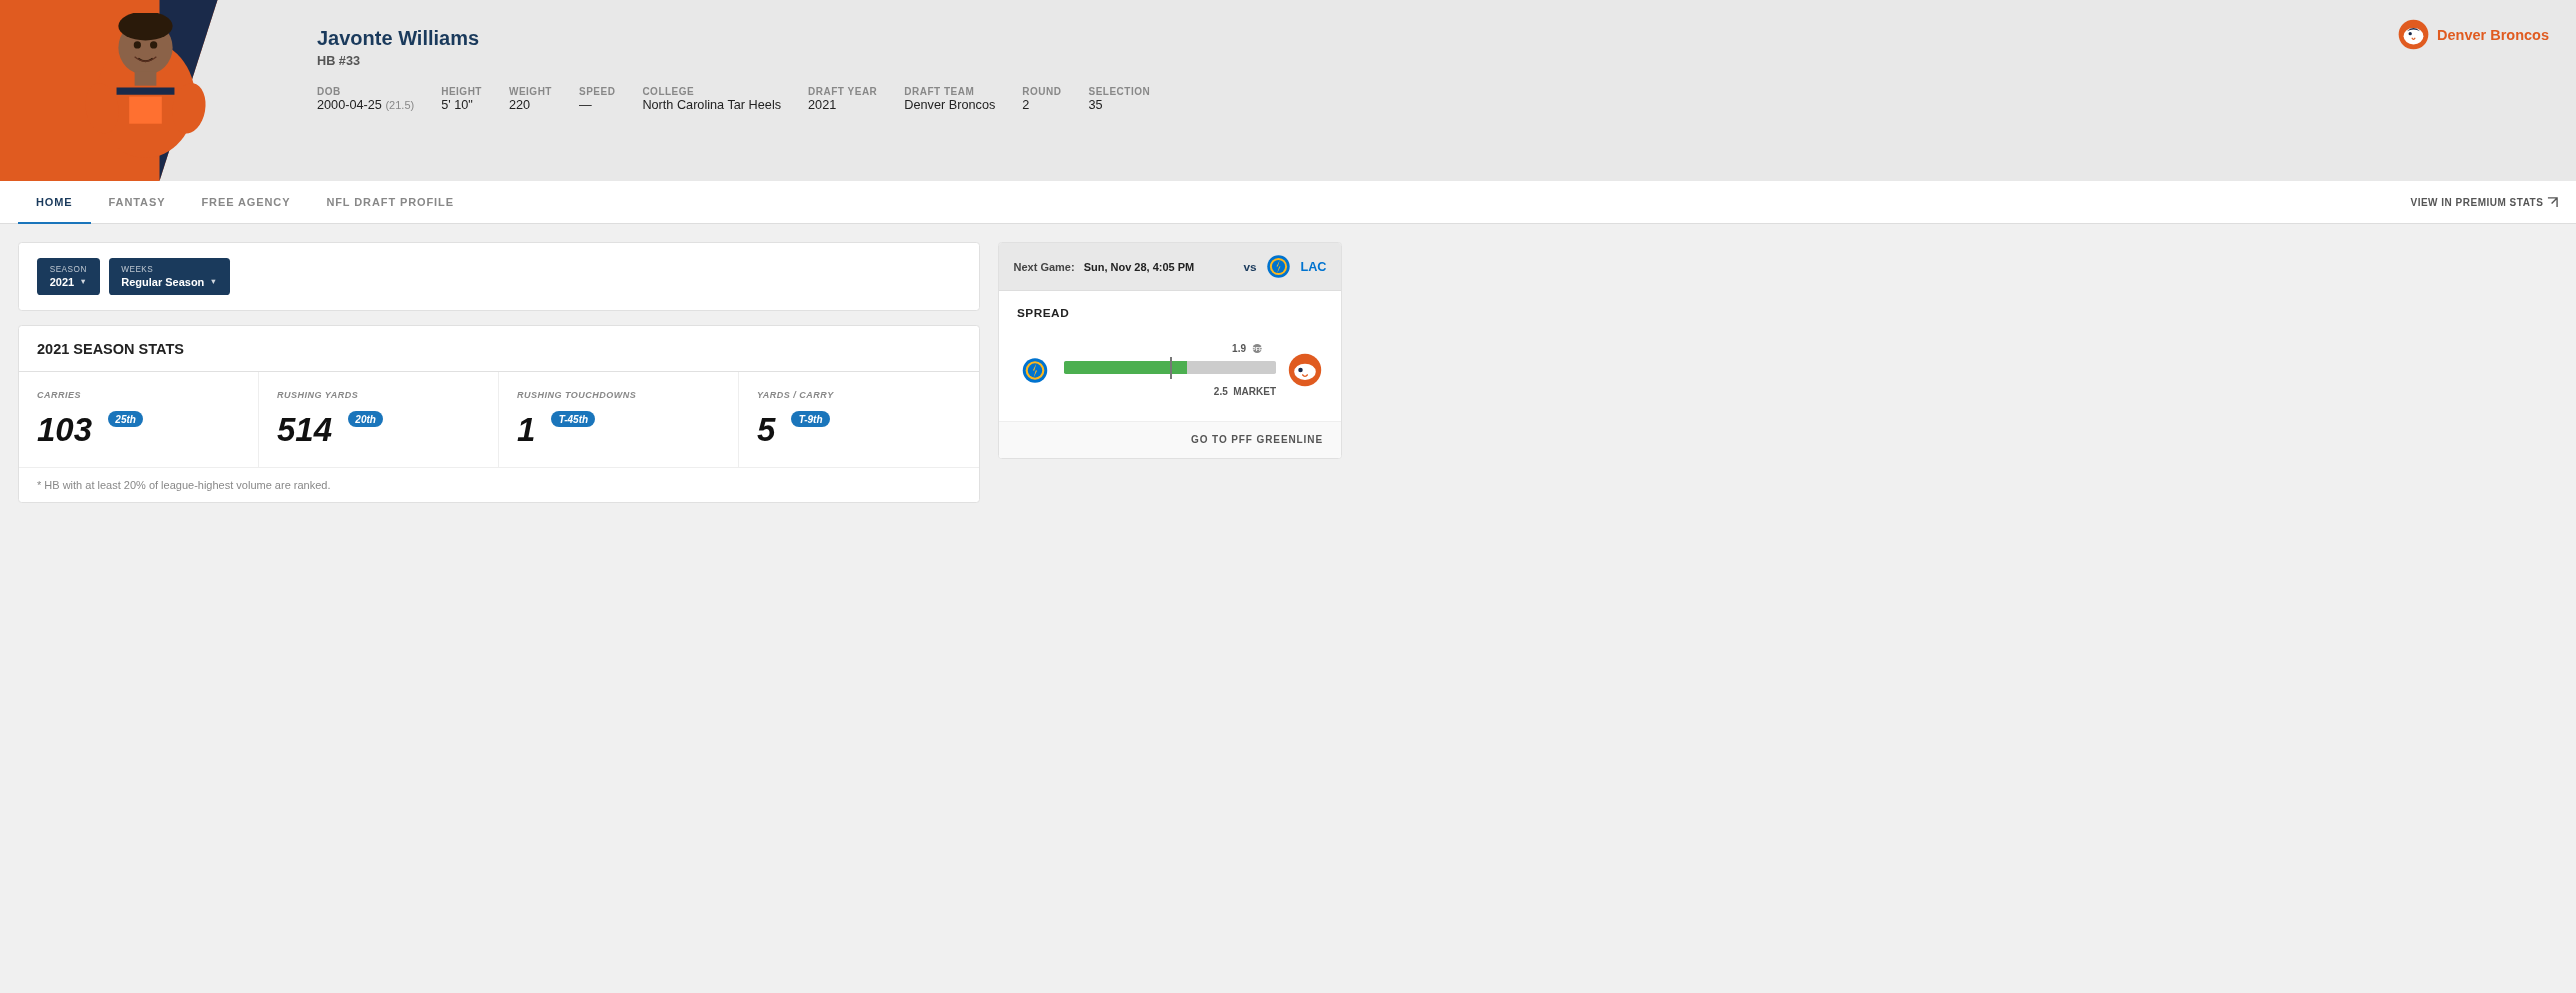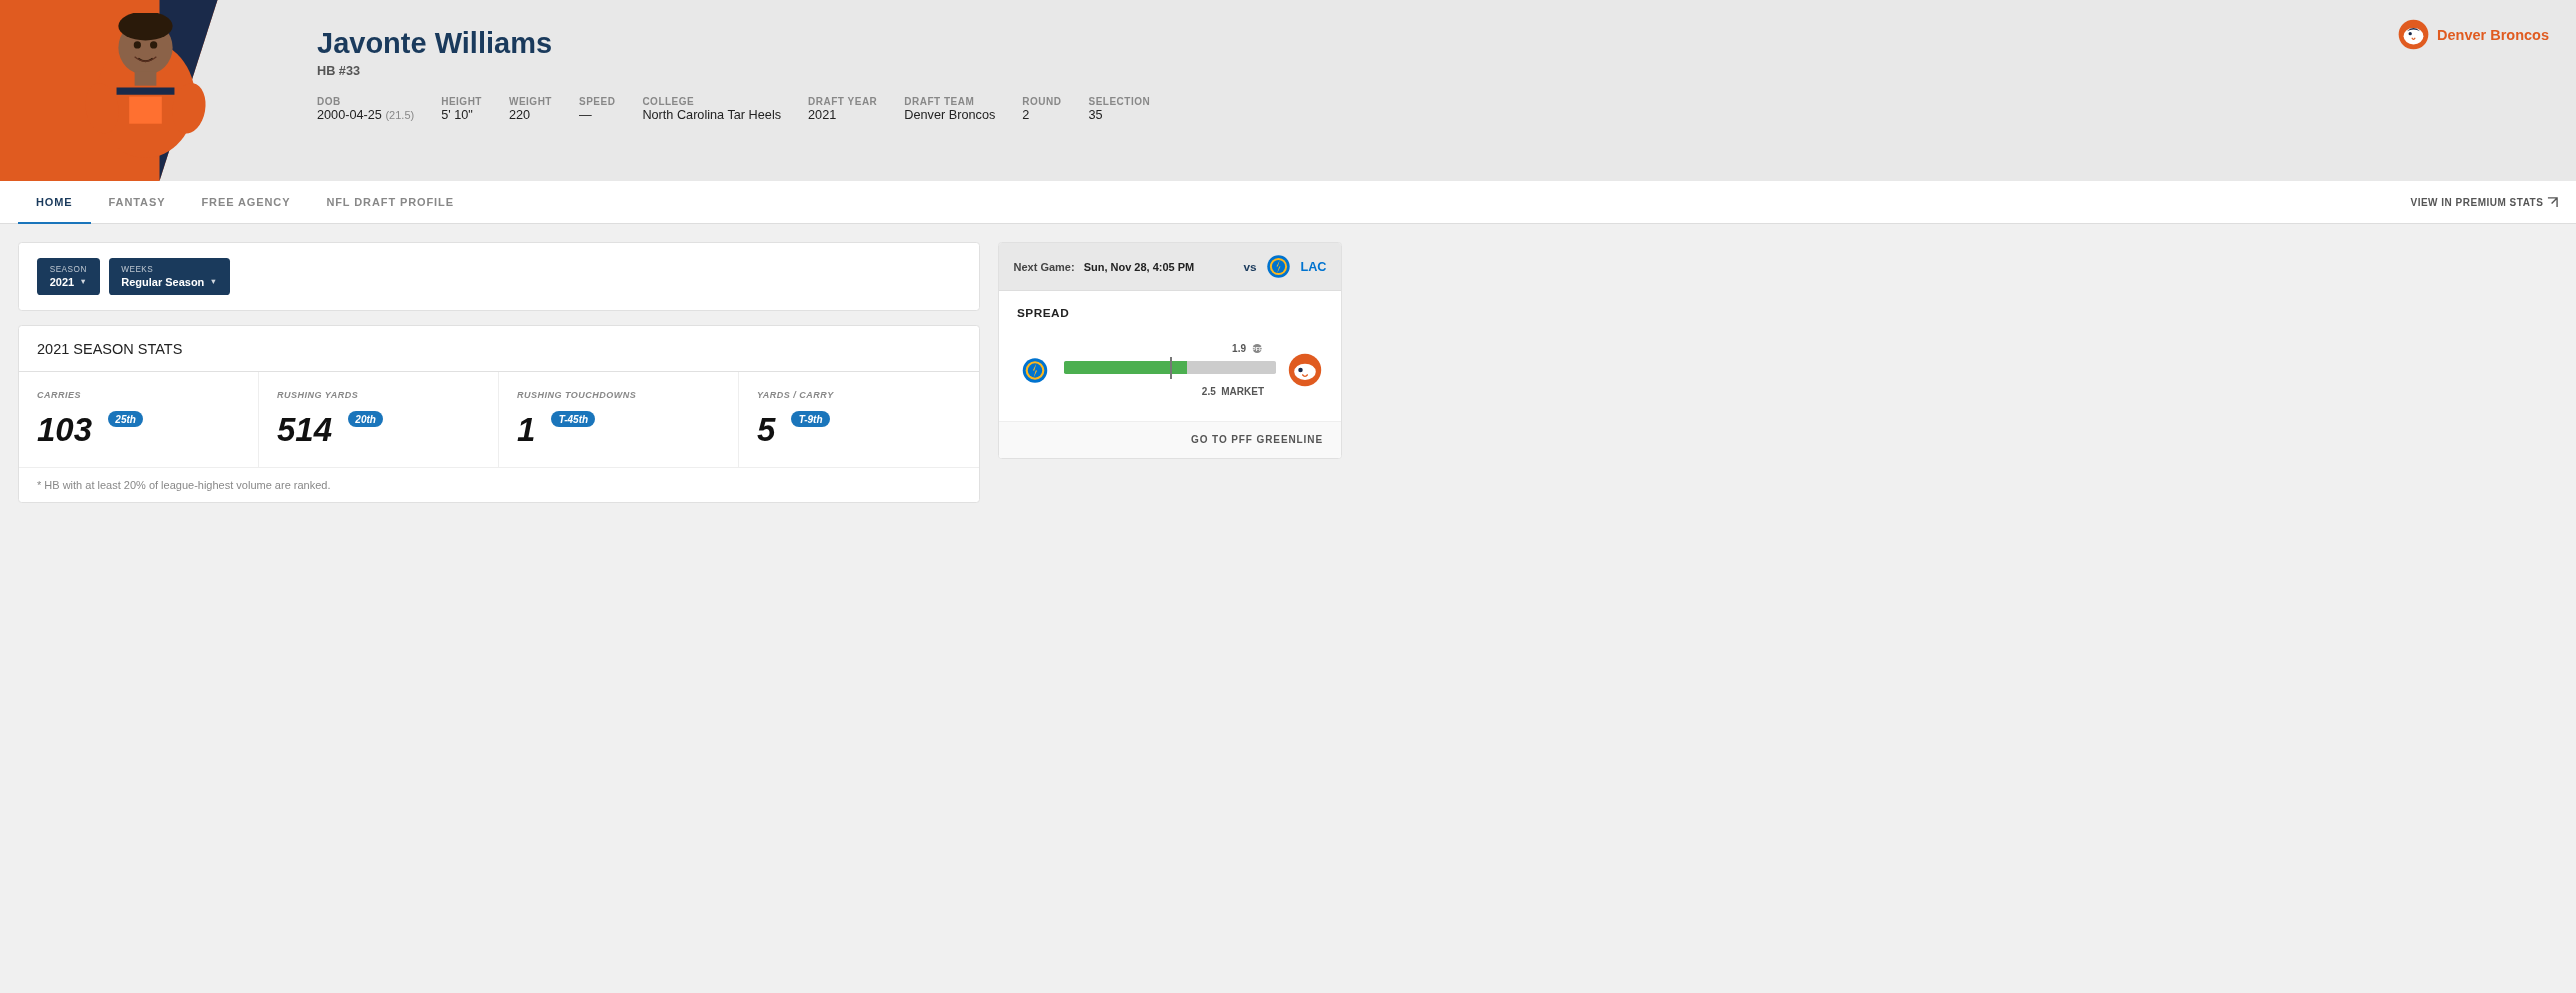--- a/index.html
+++ b/index.html
@@ -48,21 +48,21 @@
     }
 
     .player-info {
       flex: 1;
       padding: 27px 27px 18px 27px;
       display: flex;
       flex-direction: column;
       justify-content: flex-start;
     }
     .player-name {
-      font-size: 29px;
+      font-size: 20px;
       font-weight: bold;
       color: #1a3a5c;
       margin-bottom: 3.6px;
     }
     .player-position {
       font-size: 12.7px;
       color: #555;
       font-weight: bold;
       margin-bottom: 18px;
     }
@@ -210,21 +210,21 @@
       border-radius: 3.6px;
       border: 0.9px solid #e0e0e0;
       overflow: hidden;
     }
     .stats-header {
       padding: 14.5px 18px;
       border-bottom: 0.9px solid #e0e0e0;
     }
     .stats-title {
       font-size: 14.5px;
-      font-weight: normal;
+      font-weight: bold;
       color: #222;
     }
     .stats-grid {
       display: grid;
       grid-template-columns: repeat(4, 1fr);
       border-bottom: 0.9px solid #eee;
     }
     .stat-col {
       padding: 18px;
       border-right: 0.9px solid #eee;
@@ -560,21 +560,21 @@
               <svg width="16.3" height="11" viewBox="0 0 18 12" style="font-size:11px">
                 <circle cx="9" cy="6" r="5" fill="#888"></circle>
                 <text x="9" y="9" text-anchor="middle" font-size="6" fill="white" font-weight="bold">PFF</text>
               </svg>
             </div>
             <div style="position:absolute;top:18px;left:0;right:0;height:12.7px;display:flex;">
               <div style="width:58%;height:12.7px;background:#4caf50;border-radius:1.8px 0 0 1.8px;"></div>
               <div style="width:42%;height:12.7px;background:#ccc;border-radius:0 1.8px 1.8px 0;"></div>
             </div>
             <div style="position:absolute;top:13.6px;left:50%;width:1.8px;height:22px;background:#777;"></div>
-            <div style="position:absolute;bottom:0;right:12px;font-size:10px;color:#555;font-weight:bold;">
+            <div style="position:absolute;bottom:0;right:0;font-size:10px;color:#555;font-weight:bold;">
               <span>2.5</span>
               <span style="margin-left:2.7px;">MARKET</span>
             </div>
           </div>
 
           <div class="spread-team-logo">
             <svg width="36" height="36" viewBox="0 0 40 40" xmlns="http://www.w3.org/2000/svg">
               <circle cx="20" cy="20" r="18" fill="#e05b20"></circle>
               <ellipse cx="20" cy="22" rx="12" ry="9" fill="#ffffff"></ellipse>
               <path d="M10 17 Q20 9 30 17 Q25 13 20 13 Q15 13 10 17Z" fill="#1a2a4a"></path>

